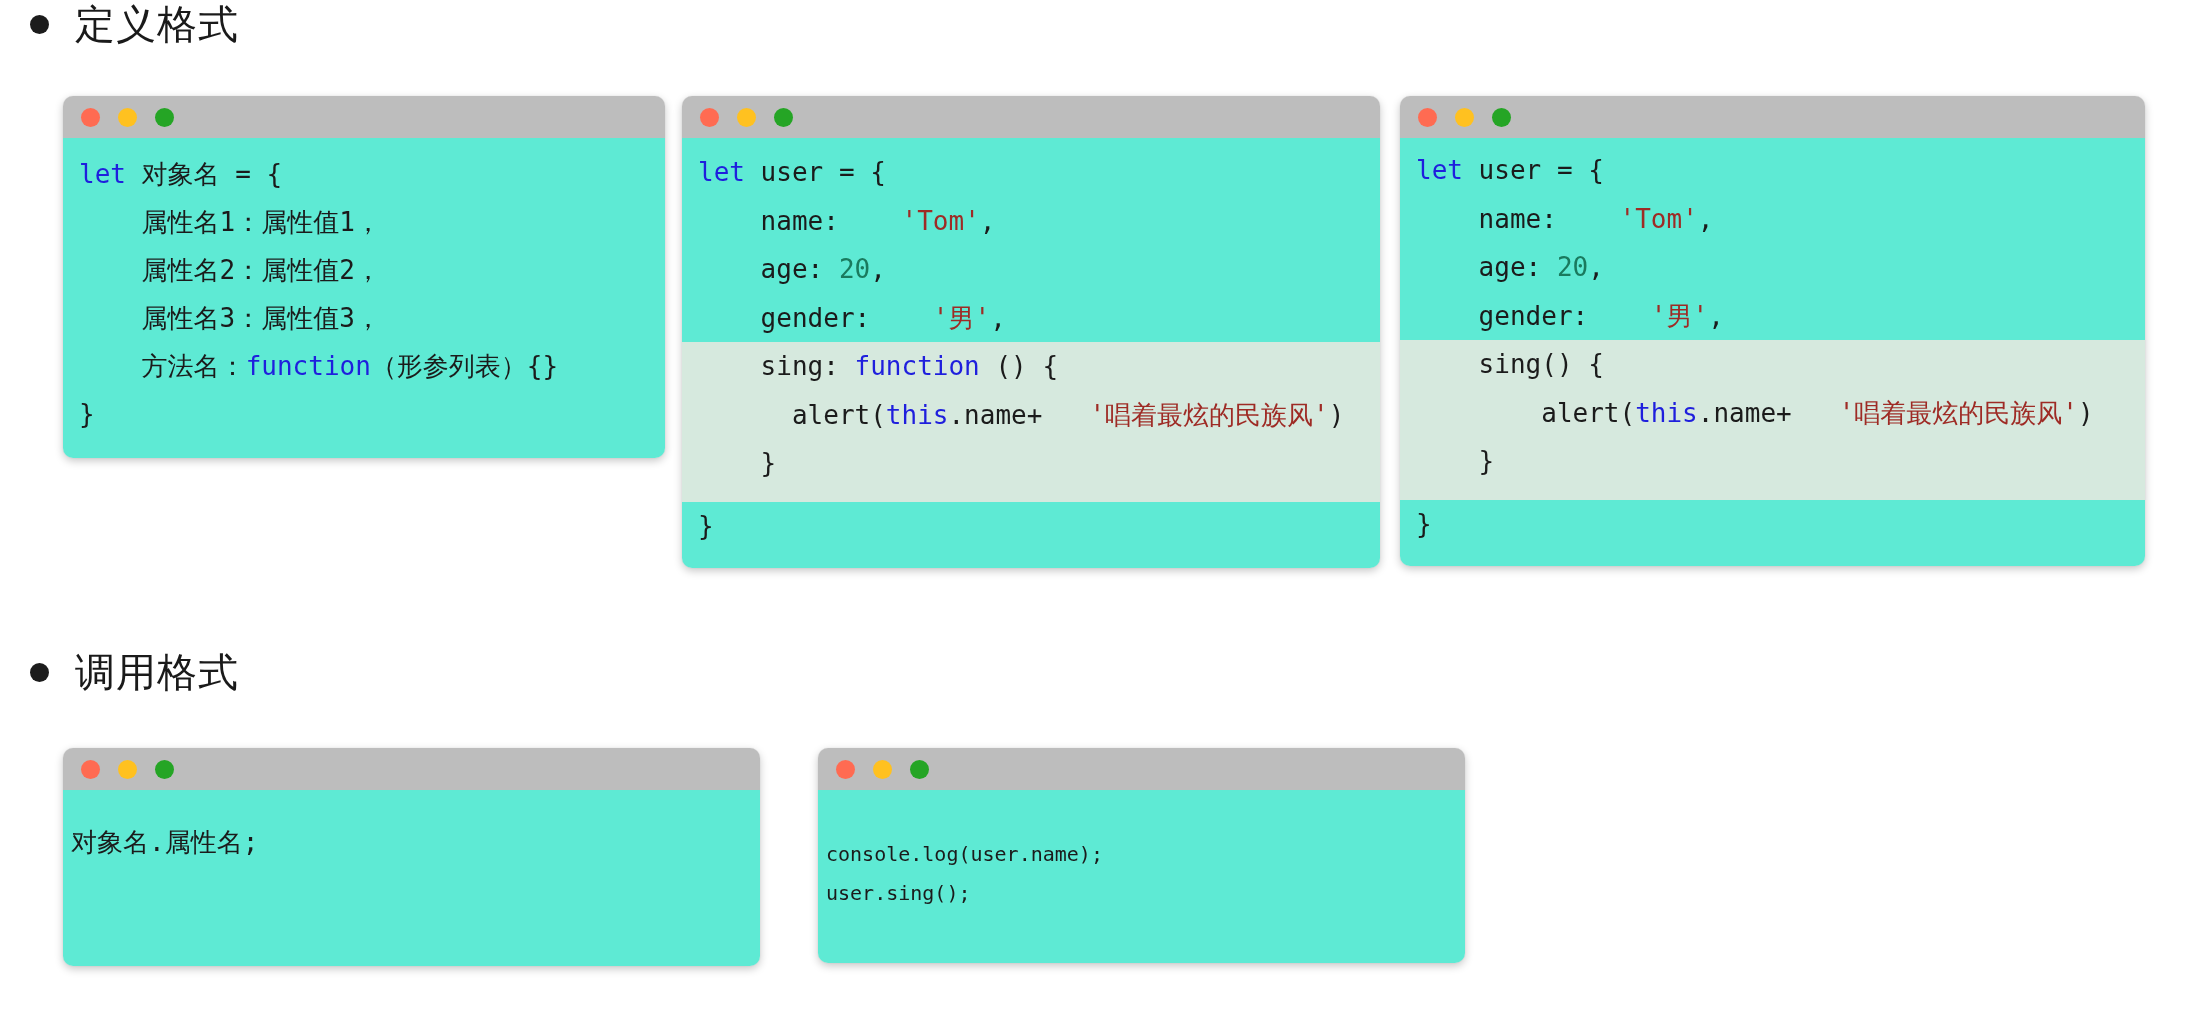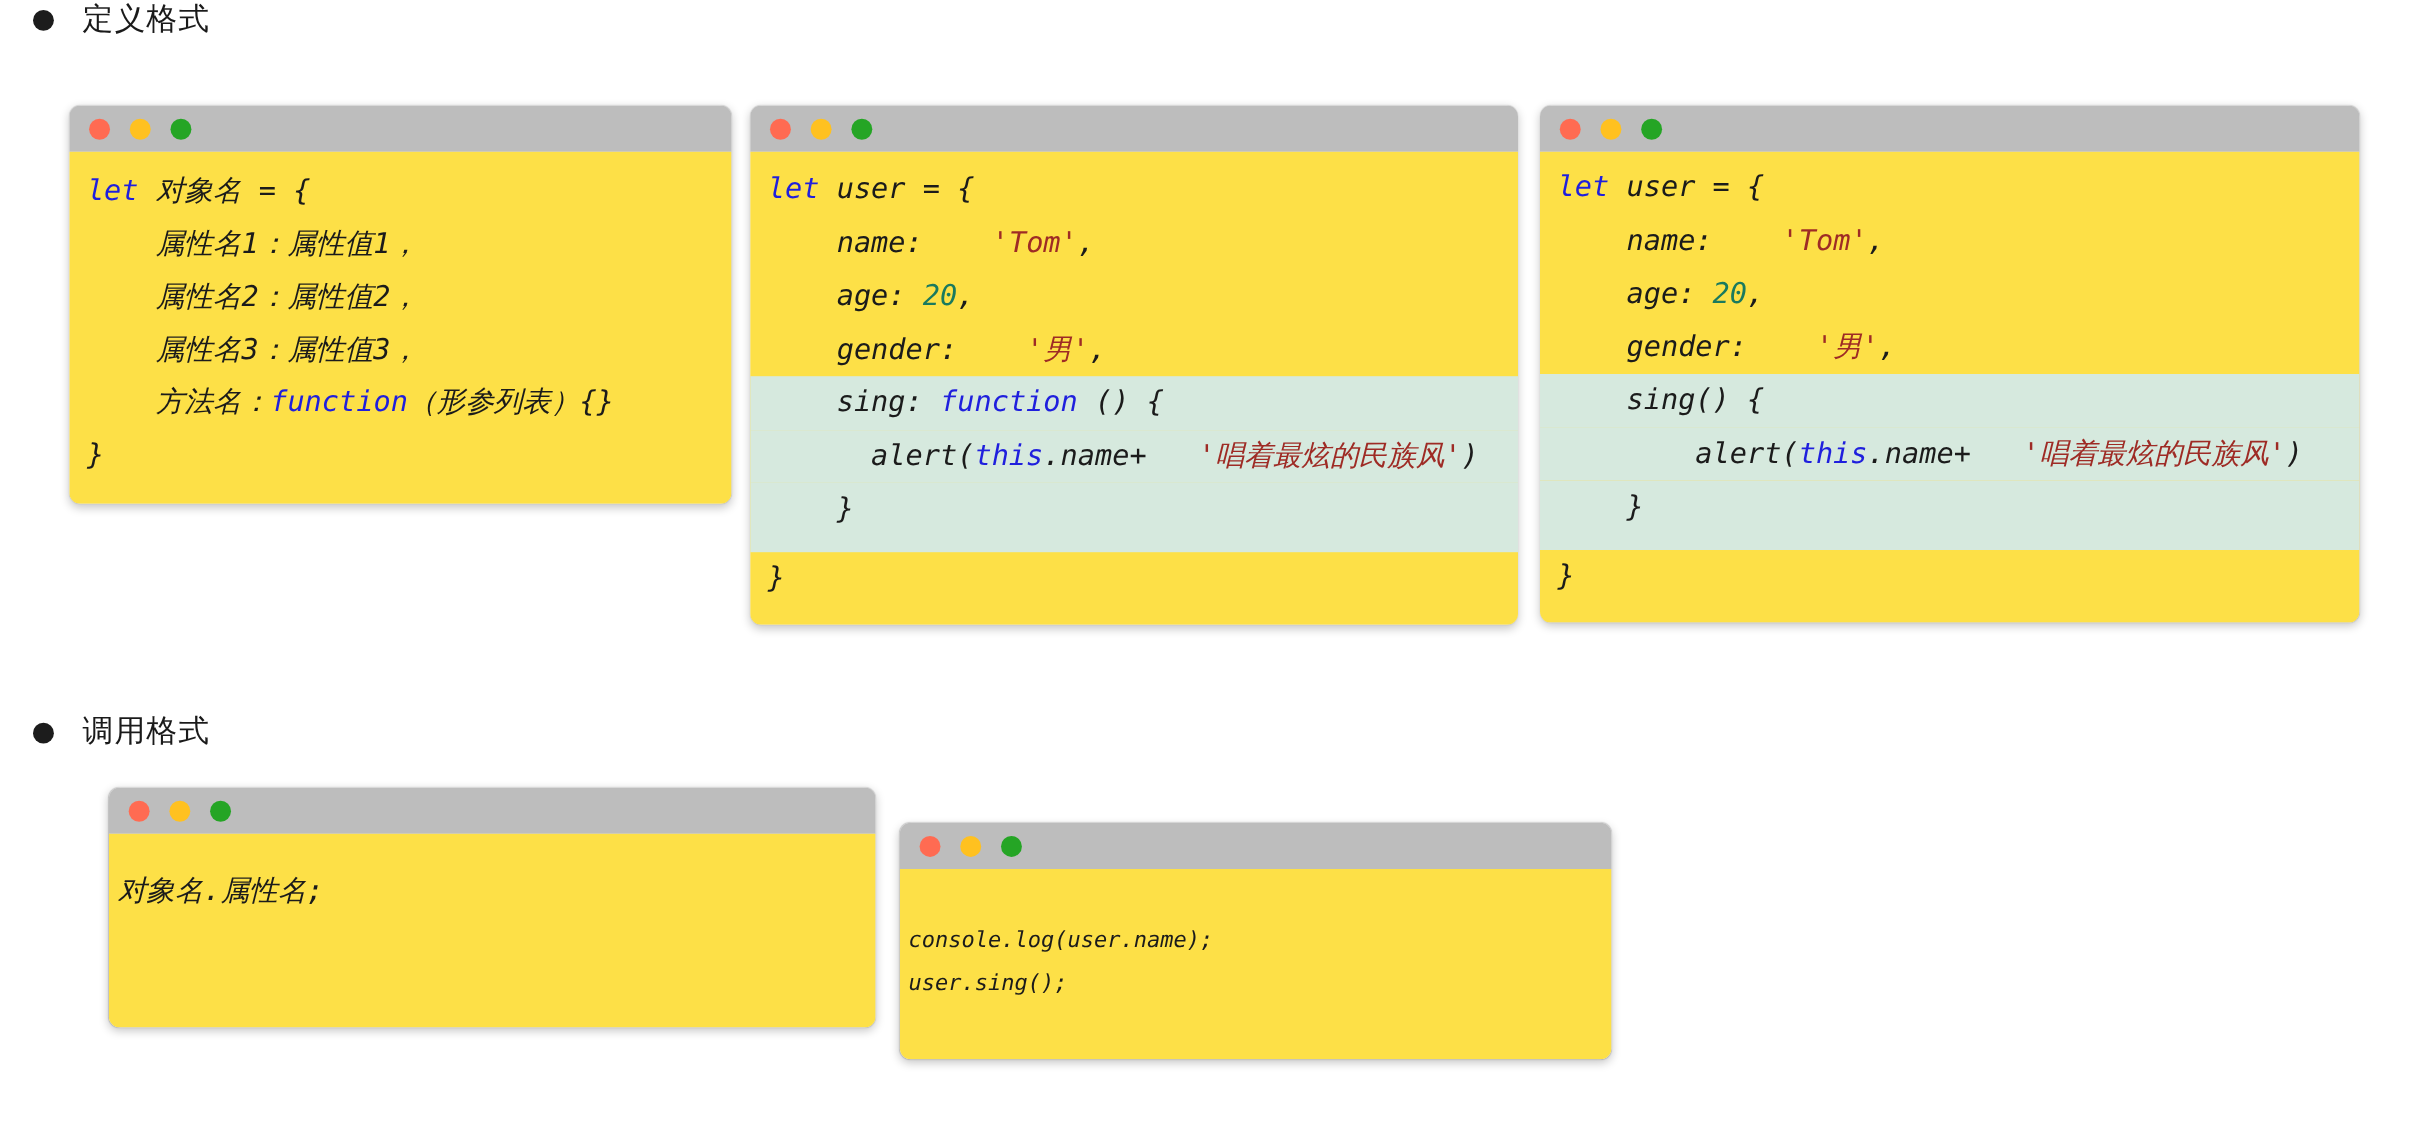--- a/index.html
+++ b/index.html
@@ -23,26 +23,25 @@
     gap: 26px;
   }
   .bullet {
     width: 19px;
     height: 19px;
     border-radius: 50%;
     background: #1c1c1c;
     flex: none;
   }
   .heading-text {
-    font-size: 28px;
+    font-size: 40px;
     color: #1a1a1a;
     letter-spacing: 1px;
     line-height: 1;
     white-space: nowrap;
-    font-family: Liberation Serif, serif;
   }
 
   
   .code-card {
     position: absolute;
     border-radius: 10px;
     background: #f7f7f7;
     box-shadow: 0 3px 9px rgba(0,0,0,0.22), 0 0 1px rgba(0,0,0,0.18);
     overflow: hidden;
     box-sizing: border-box;
@@ -60,23 +59,22 @@
     width: 19px;
     height: 19px;
     border-radius: 50%;
     flex: none;
   }
   .dot.red    { background: #ff6b52; }
   .dot.yellow { background: #ffc120; }
   .dot.green  { background: #25a525; }
 
   .code-body {
-    background: #fde047;
+    background: #5eead4;
     padding: 0;
-    font-style: italic;
   }
   .code-line {
     font-family: "DejaVu Sans Mono", "Liberation Mono", monospace;
     font-size: 25px;
     line-height: 37px;
     color: #1b1b1b;
     white-space: pre;
     padding: 0 0 0 16px;
   }
   .code-line.hl { background: #d6e9de; }
@@ -88,21 +86,21 @@
   .num  { color: #1a7a5e; }          
 
   
   #heading-define { left: 30px;  top: 4px;  }
   #heading-call   { left: 30px;  top: 652px; }
 
   #card-define-generic { left: 63px;   top: 96px; width: 602px;  }
   #card-define-func    { left: 682px;  top: 96px; width: 698px;  }
   #card-define-short   { left: 1400px; top: 96px; width: 745px;  }
 
-  #card-call-generic   { left: 63px;   top: 716px; width: 697px; margin-left: 36px; }
+  #card-call-generic   { left: 63px;   top: 748px; width: 697px; }
   #card-call-example   { left: 818px;  top: 748px; width: 647px; }
 
   #card-define-generic .code-line { font-size: 26px; line-height: 48px; }
   #card-define-generic .code-body { padding: 12px 0 20px 0; }
 
   #card-define-func .code-line { font-size: 26px; line-height: 48.5px; }
   #card-define-func .code-body { padding: 10px 0 18px 0; }
 
   #card-define-short .code-line { font-size: 26px; line-height: 48.5px; }
   #card-define-short .code-body { padding: 8px 0 18px 0; }

